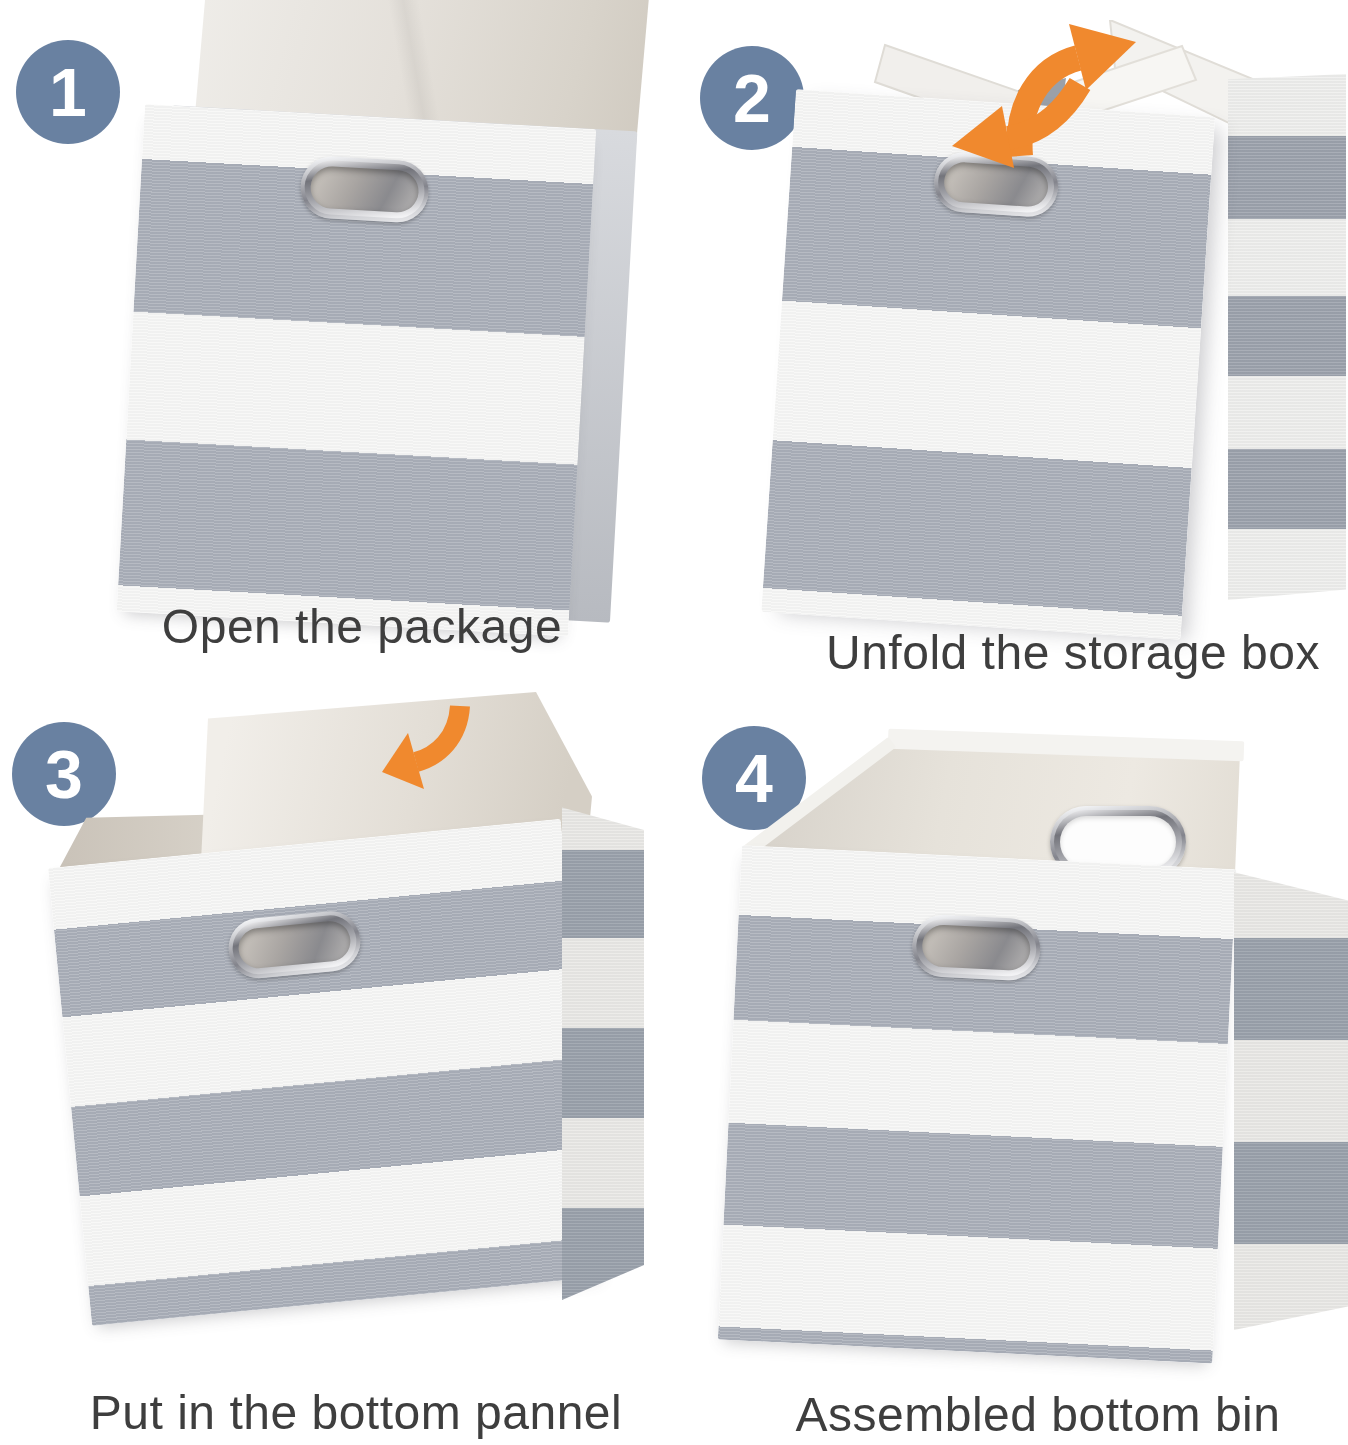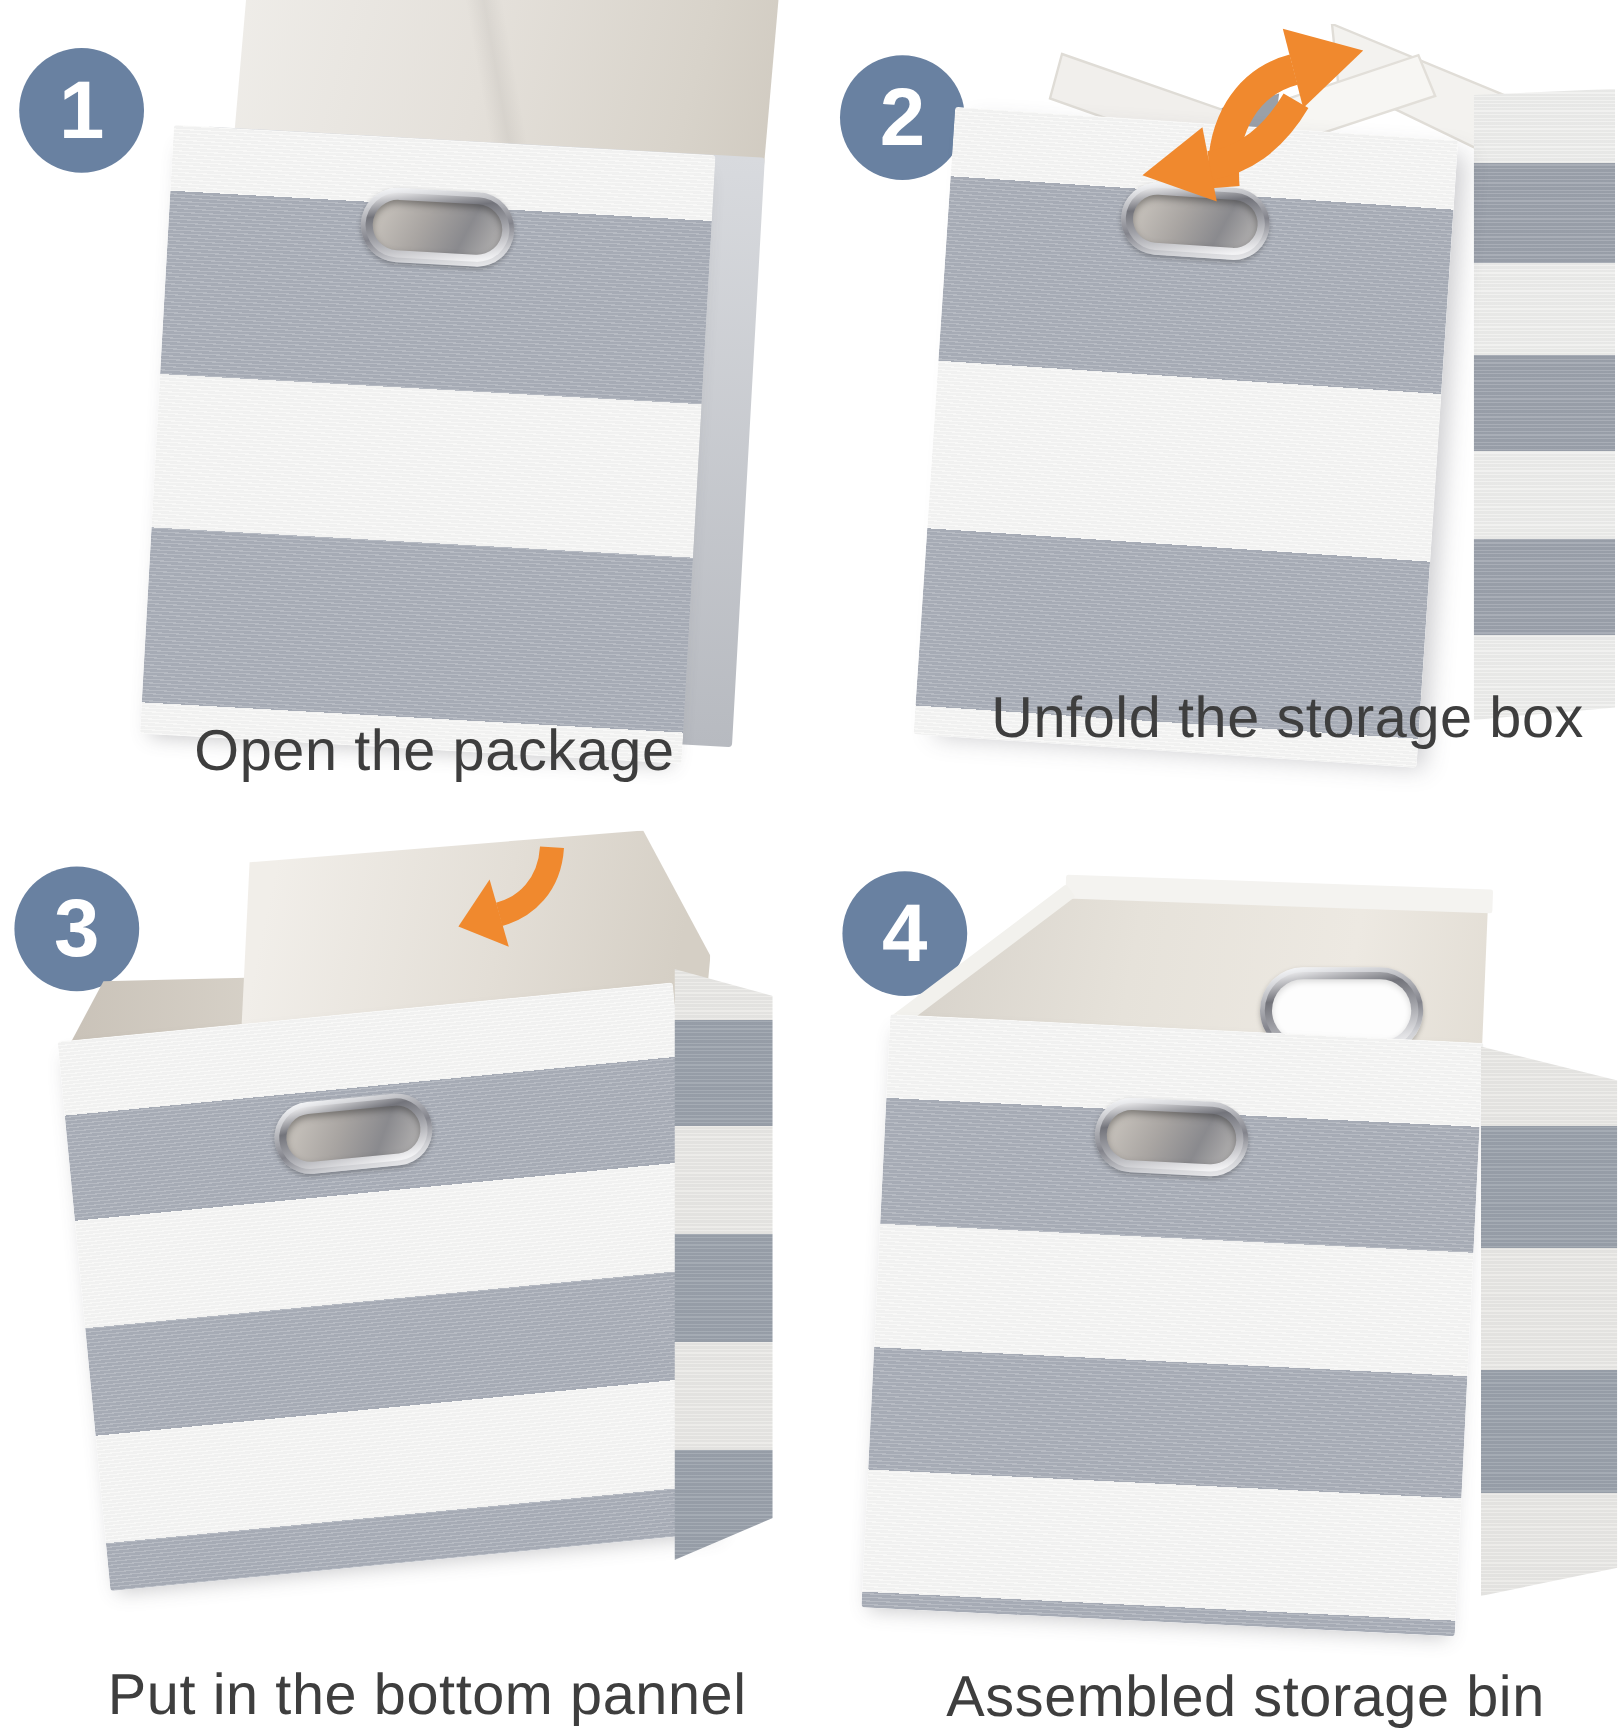--- a/index.html
+++ b/index.html
@@ -16,21 +16,21 @@
   #badge1{left:16px;top:40px;}
   #badge2{left:700px;top:46px;}
   #badge3{left:12px;top:722px;}
   #badge4{left:702px;top:726px;}
   
   .caption{
     position:absolute;transform:translateX(-50%);white-space:nowrap;
     font-size:48px;color:#3e3e3e;letter-spacing:0.5px;line-height:1.1;
   }
   #cap1{left:350px;top:601px;margin-left:12px;}
-  #cap2{left:1073px;top:573px;text-align:center;}
+  #cap2{left:1073px;top:627px;text-align:center;}
   #cap3{left:356px;top:1387px;text-align:center;}
   #cap4{left:1038px;top:1389px;}
   
   .part{position:absolute;}
   .grommet{
     position:absolute;border-radius:999px;
     background:linear-gradient(170deg,#f5f6f8 5%,#b9babf 30%,#83848c 55%,#cfd0d4 80%,#f0f0f2 100%);
     box-shadow:0 2px 4px rgba(0,0,0,.25);
   }
   .grommet::before{
@@ -224,15 +224,15 @@
     <div class="grommet part bhandle4">
       <div class="hole hole-white"></div>
     </div>
     <div class="part front4">
       <div class="grommet handle4">
         <div class="hole"></div>
       </div>
     </div>
     <div class="part side4"></div>
   </div>
-  <div class="caption" id="cap4">Assembled storage bin</div>
+  <div class="caption" id="cap4">Assembled bottom bin</div>
 
 </div>
 
 </body></html>

